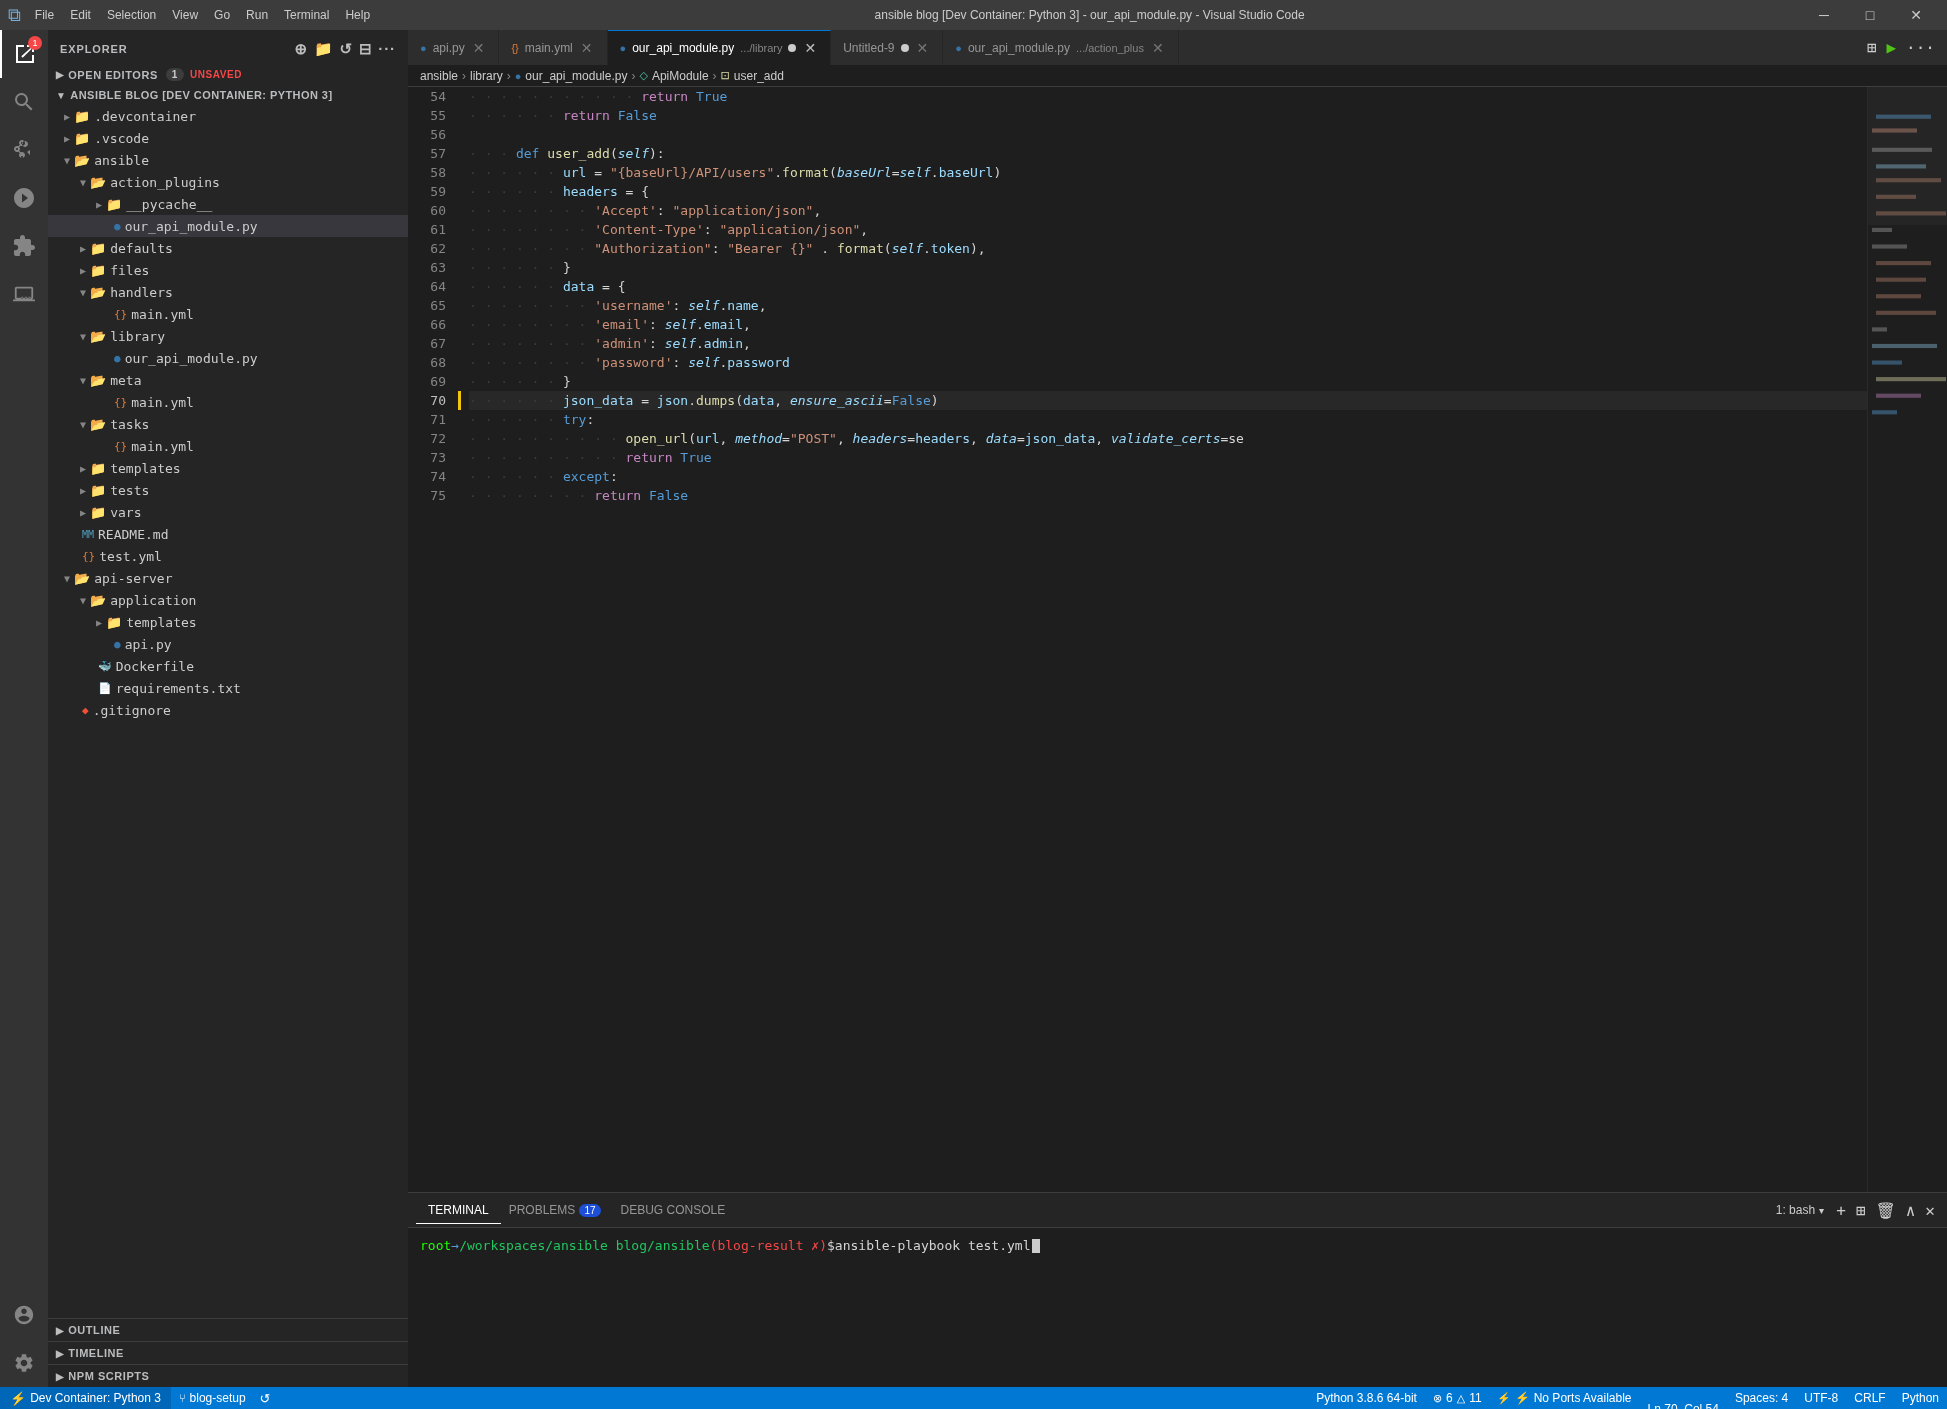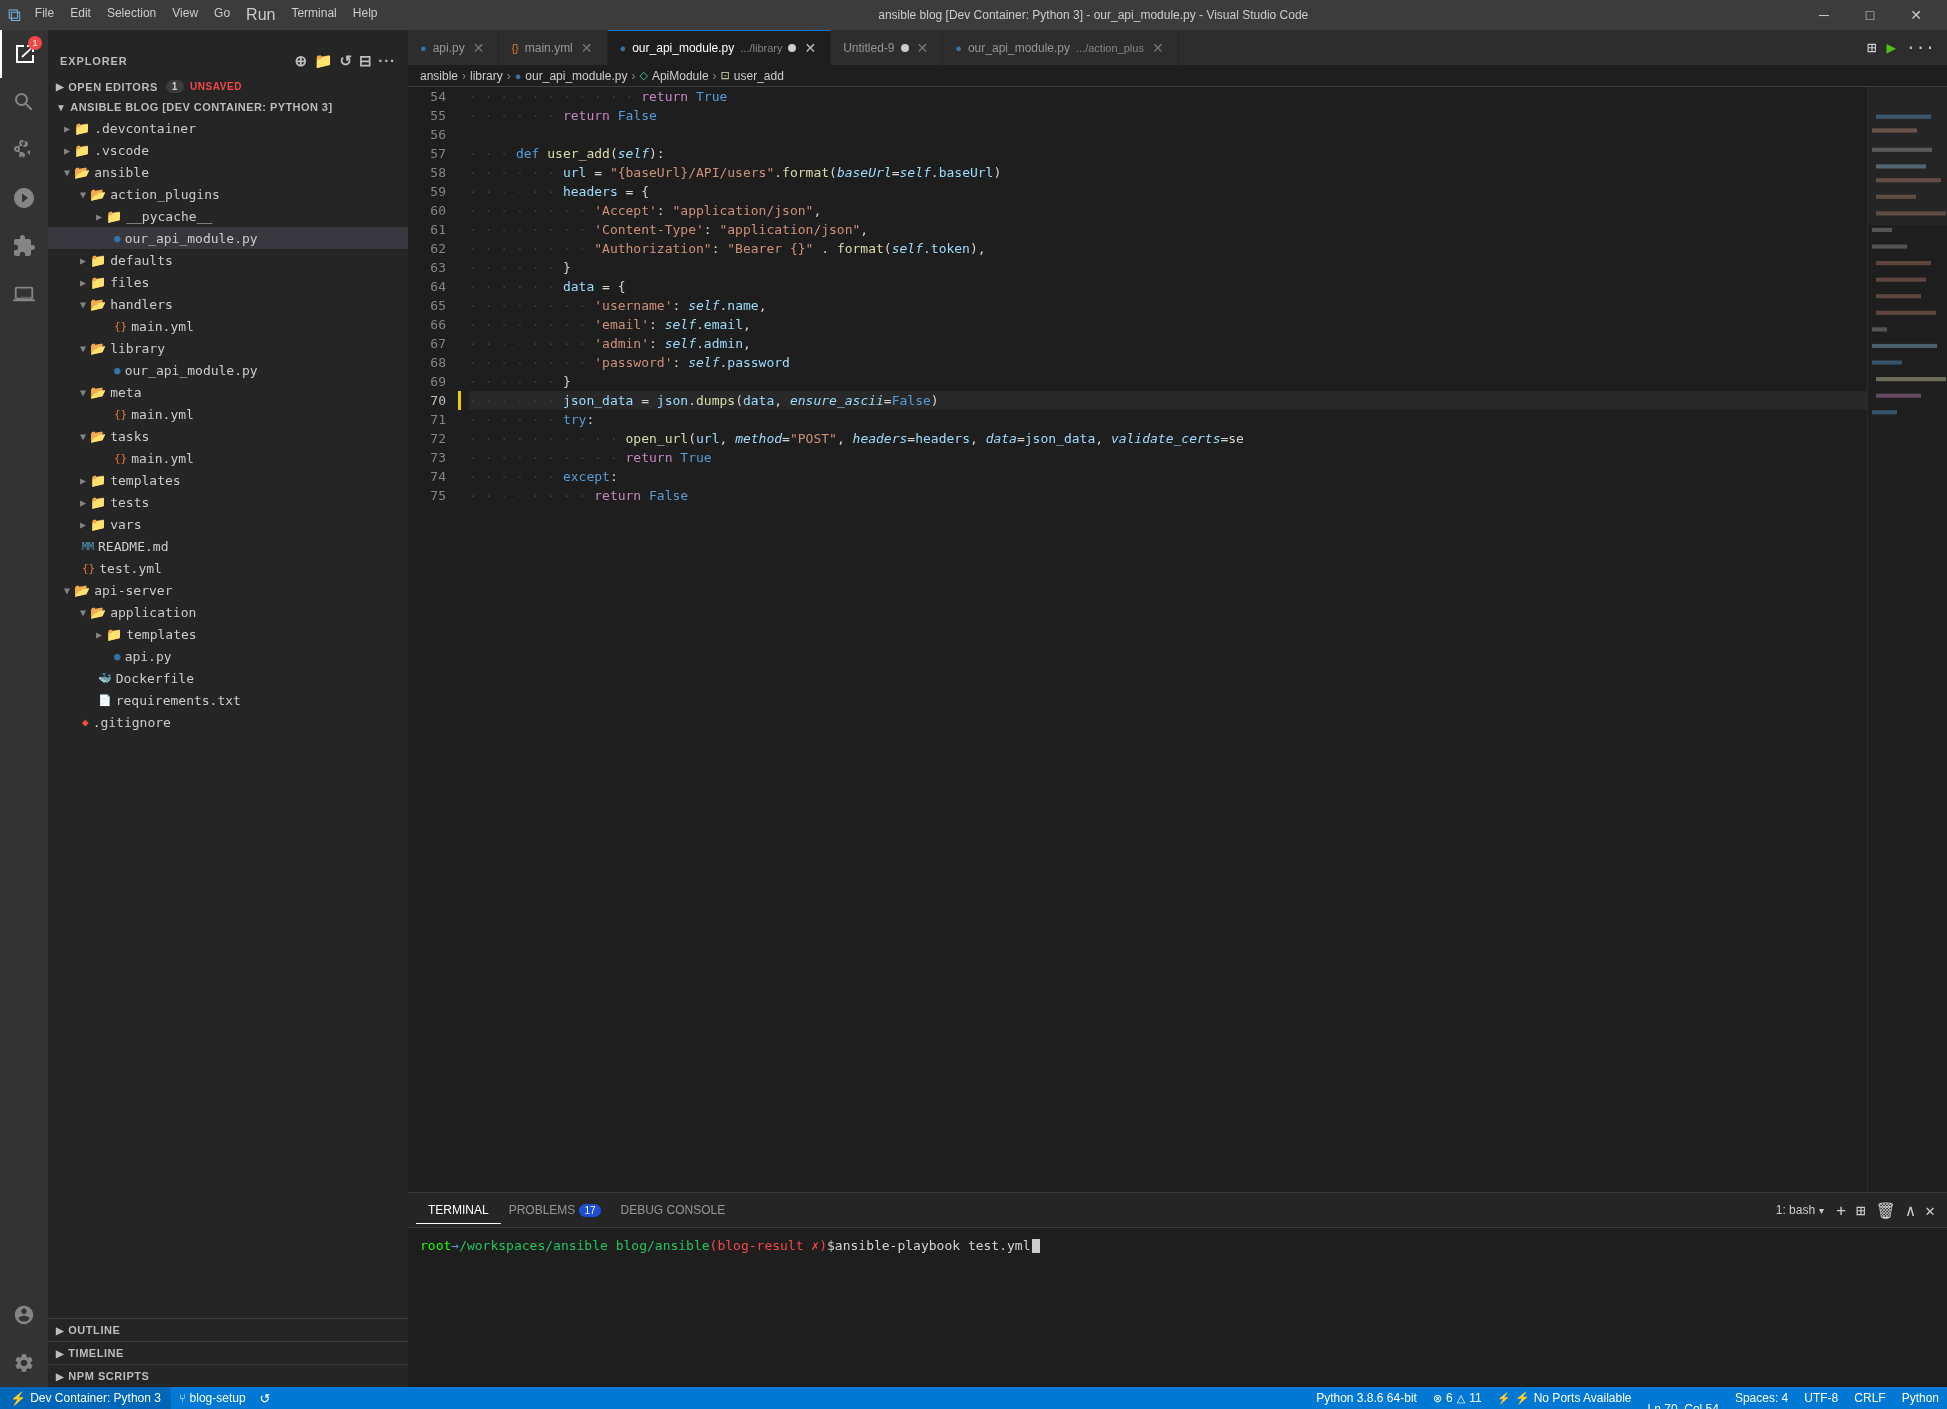--- a/index.html
+++ b/index.html
@@ -10,21 +10,21 @@
 
 <div style="background:#3c3c3c; height:30px; display:flex; align-items:center; padding:0 8px; flex-shrink:0; font-family:'Segoe UI',sans-serif;">
   <div style="display:flex; align-items:center; gap:6px;">
     <span style="color:#75aed9; font-size:18px;">⧉</span>
     <div style="display:flex;">
       <span style="color:#cccccc; padding:2px 8px; font-size:12px; cursor:pointer;">File</span>
       <span style="color:#cccccc; padding:2px 8px; font-size:12px; cursor:pointer;">Edit</span>
       <span style="color:#cccccc; padding:2px 8px; font-size:12px; cursor:pointer;">Selection</span>
       <span style="color:#cccccc; padding:2px 8px; font-size:12px; cursor:pointer;">View</span>
       <span style="color:#cccccc; padding:2px 8px; font-size:12px; cursor:pointer;">Go</span>
-      <span style="color:#cccccc; padding:2px 8px; font-size:16px; cursor:pointer;">Run</span>
+      <span style="color:#cccccc; padding:2px 8px; font-size:12px; cursor:pointer;">Run</span>
       <span style="color:#cccccc; padding:2px 8px; font-size:12px; cursor:pointer;">Terminal</span>
       <span style="color:#cccccc; padding:2px 8px; font-size:12px; cursor:pointer;">Help</span>
     </div>
   </div>
   <div style="flex:1; text-align:center; font-size:12px; color:#cccccc;">ansible blog [Dev Container: Python 3] - our_api_module.py - Visual Studio Code</div>
   <div style="display:flex;">
     <span style="width:46px; height:30px; display:flex; align-items:center; justify-content:center; cursor:pointer; color:#cccccc; font-size:14px;">─</span>
     <span style="width:46px; height:30px; display:flex; align-items:center; justify-content:center; cursor:pointer; color:#cccccc; font-size:14px;">□</span>
     <span style="width:46px; height:30px; display:flex; align-items:center; justify-content:center; cursor:pointer; color:#cccccc; font-size:14px;">✕</span>
   </div>
@@ -71,21 +71,21 @@
         </svg>
     </div>
     <div style="width:48px; height:48px; display:flex; align-items:center; justify-content:center; cursor:pointer; color:#858585; font-size:20px;">
       <svg width="22" height="22" viewBox="0 0 24 24" fill="currentColor">
           <path d="M19.14 12.94c.04-.3.06-.61.06-.94 0-.32-.02-.64-.07-.94l2.03-1.58c.18-.14.23-.41.12-.61l-1.92-3.32c-.12-.22-.37-.29-.59-.22l-2.39.96c-.5-.38-1.03-.7-1.62-.94l-.36-2.54c-.04-.24-.24-.41-.48-.41h-3.84c-.24 0-.43.17-.47.41l-.36 2.54c-.59.24-1.13.57-1.62.94l-2.39-.96c-.22-.08-.47 0-.59.22L2.74 8.87c-.12.21-.08.47.12.61l2.03 1.58c-.05.3-.09.63-.09.94s.02.64.07.94l-2.03 1.58c-.18.14-.23.41-.12.61l1.92 3.32c.12.22.37.29.59.22l2.39-.96c.5.38 1.03.7 1.62.94l.36 2.54c.05.24.24.41.48.41h3.84c.24 0 .44-.17.47-.41l.36-2.54c.59-.24 1.13-.56 1.62-.94l2.39.96c.22.08.47 0 .59-.22l1.92-3.32c.12-.22.07-.47-.12-.61l-2.01-1.58zM12 15.6c-1.98 0-3.6-1.62-3.6-3.6s1.62-3.6 3.6-3.6 3.6 1.62 3.6 3.6-1.62 3.6-3.6 3.6z"></path>
         </svg>
     </div>
   </div>
 
   <div style="width:360px; background:#252526; display:flex; flex-direction:column; flex-shrink:0; overflow:hidden;">
-    <div style="display:flex; align-items:center; justify-content:space-between; padding:22px 12px 6px; color:#bbbcbd; font-size:11px; font-family:'Segoe UI',sans-serif; font-weight:700; letter-spacing:0.08em; text-transform:uppercase;">
+    <div style="display:flex; align-items:center; justify-content:space-between; padding:10px 12px 6px; color:#bbbcbd; font-size:11px; font-family:'Segoe UI',sans-serif; font-weight:700; letter-spacing:0.08em; text-transform:uppercase;">
       <span>Explorer</span>
       <div style="display:flex; gap:6px; color:#bbbcbd;">
         <span style="cursor:pointer; font-size:15px;">⊕</span>
         <span style="cursor:pointer; font-size:15px;">📁</span>
         <span style="cursor:pointer; font-size:15px;">↺</span>
         <span style="cursor:pointer; font-size:15px;">⊟</span>
         <span style="cursor:pointer; font-size:15px;">···</span>
       </div>
     </div>
 

